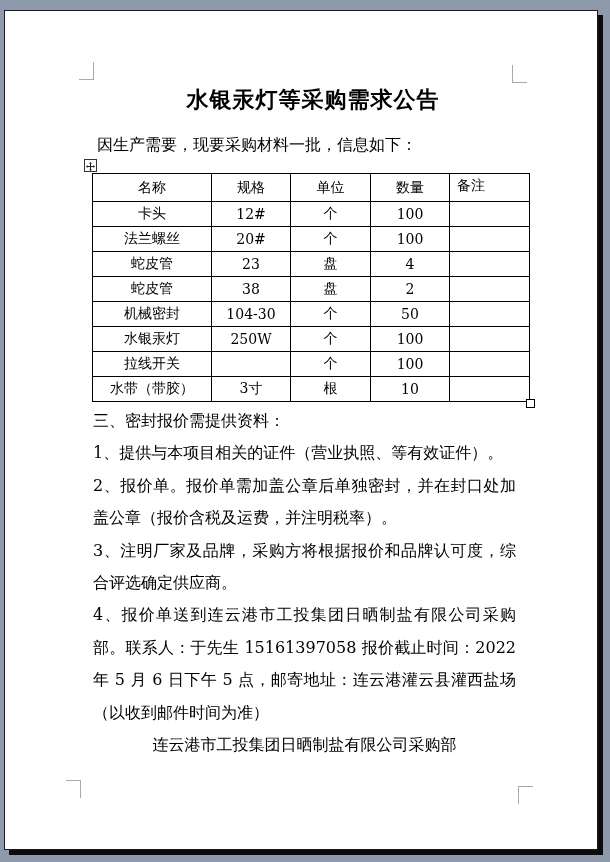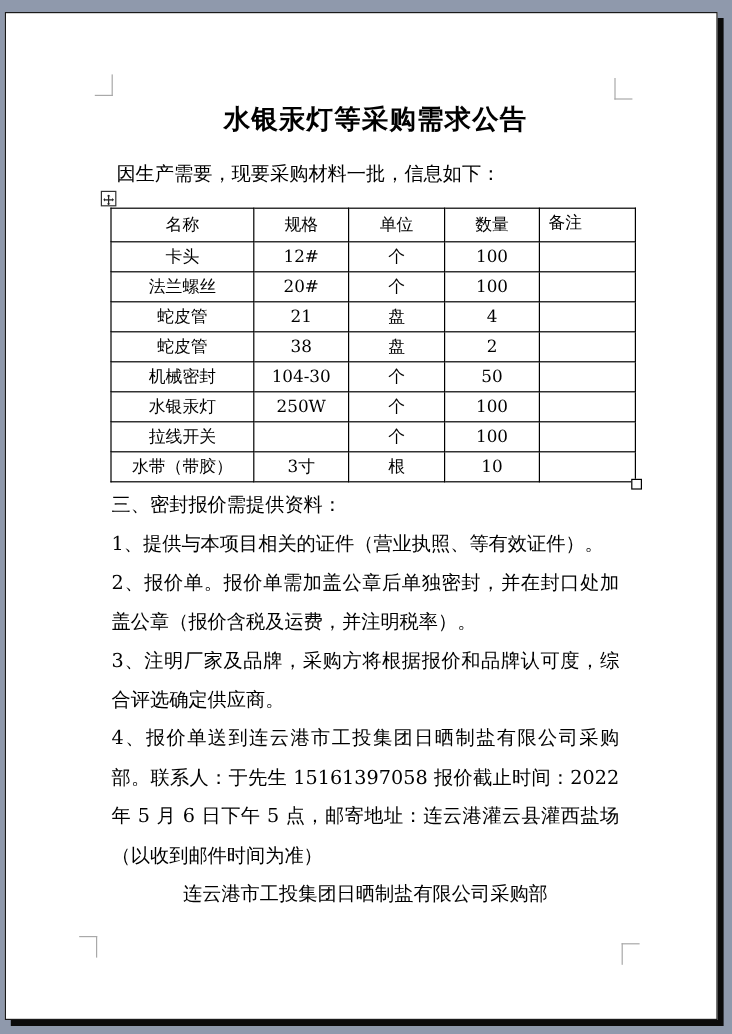--- a/index.html
+++ b/index.html
@@ -163,21 +163,21 @@
       </tr>
       <tr>
         <td>法兰螺丝</td>
         <td>20#</td>
         <td>个</td>
         <td>100</td>
         <td></td>
       </tr>
       <tr>
         <td>蛇皮管</td>
-        <td>21</td>
+        <td>23</td>
         <td>盘</td>
         <td>4</td>
         <td></td>
       </tr>
       <tr>
         <td>蛇皮管</td>
         <td>38</td>
         <td>盘</td>
         <td>2</td>
         <td></td>

